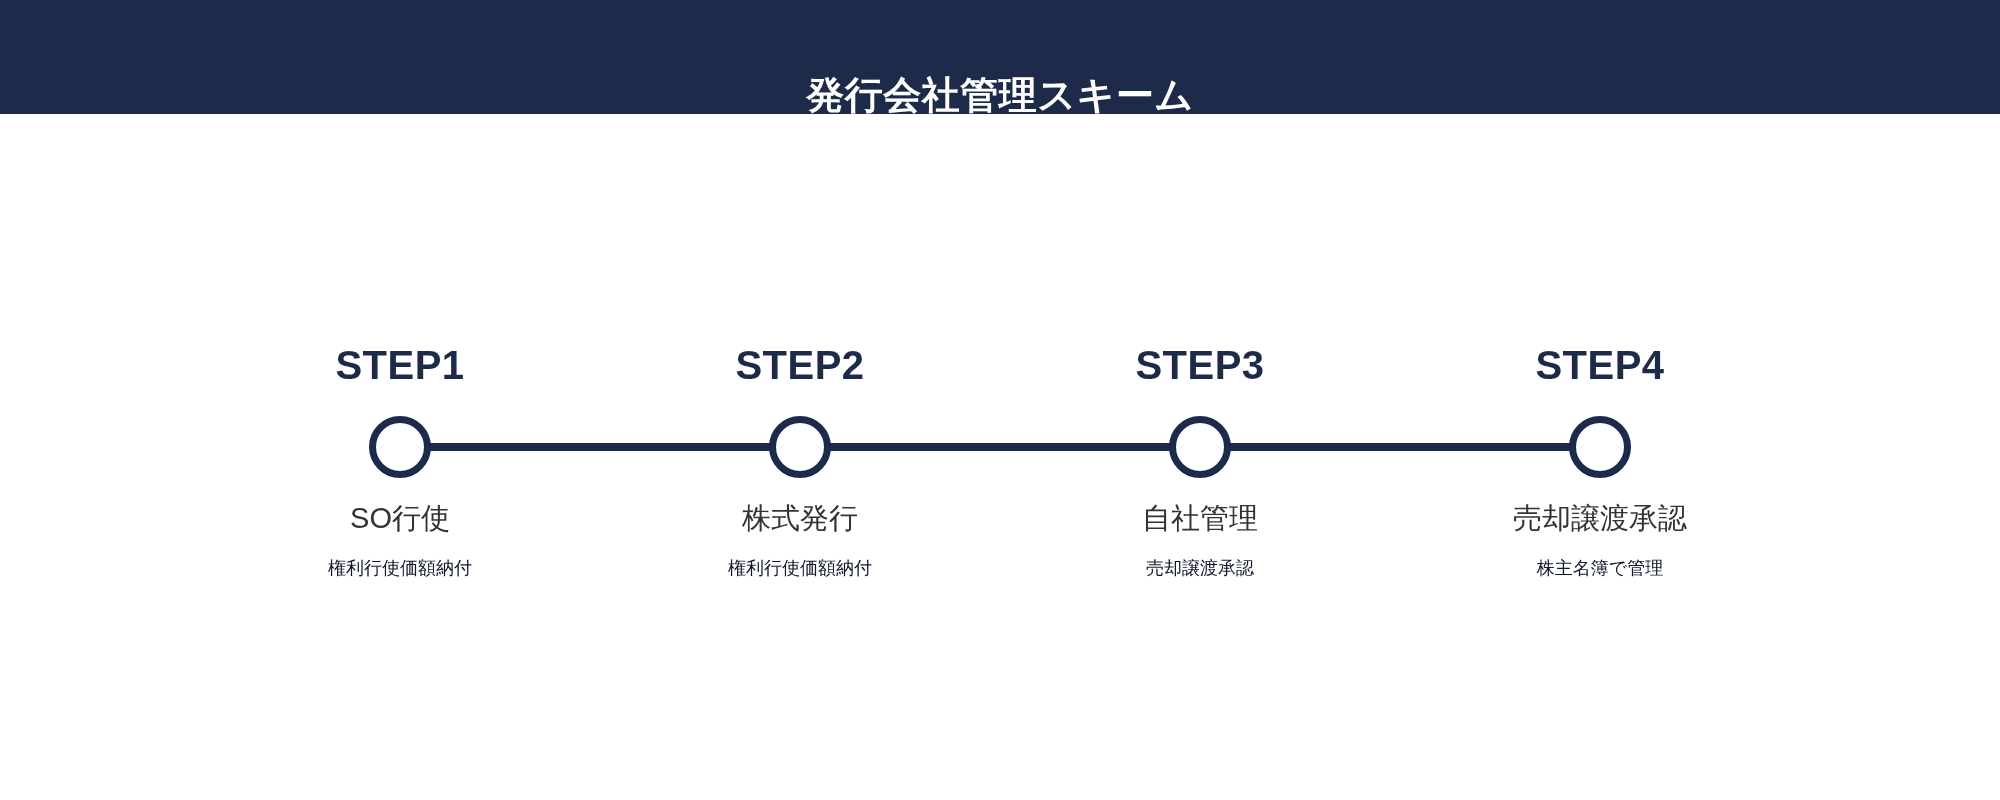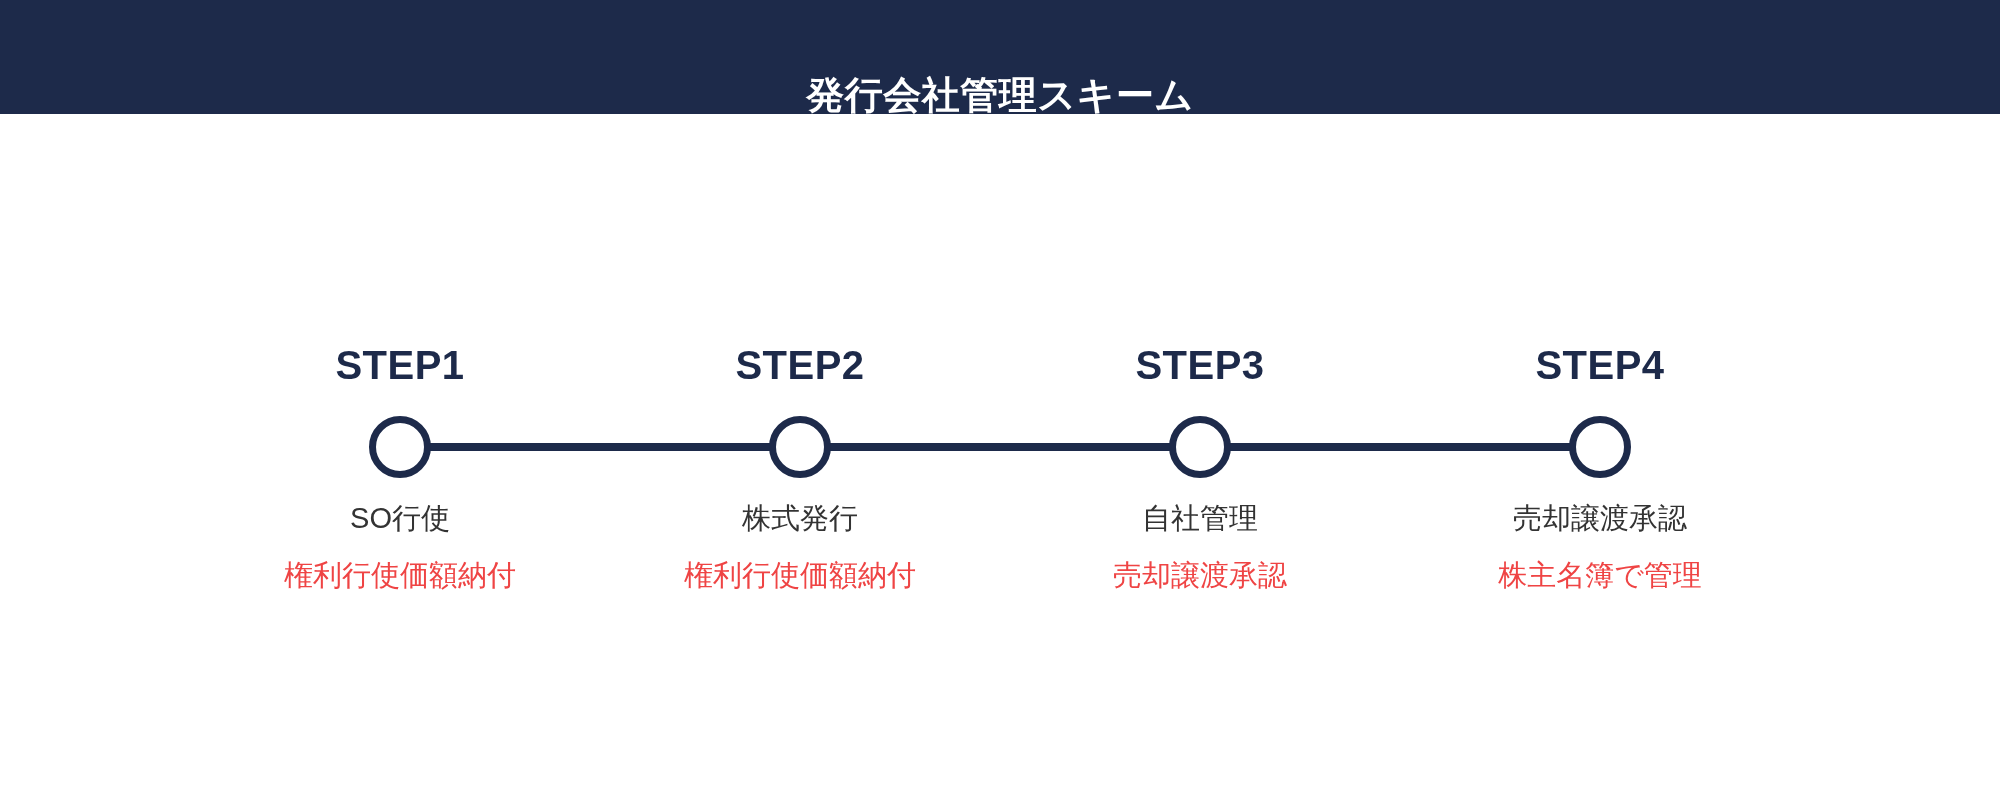--- a/index.html
+++ b/index.html
@@ -115,23 +115,23 @@
     font-weight: 400;
     color: #333333;
     line-height: 1.3;
   }
 
   .step-desc {
     position: absolute;
     left: 0;
     top: 440px;           
     width: 100%;
-    font-size: 29px;
+    font-size: 18px;
     font-weight: 400;
-    color: #ef4444;
+    color: #0f172a;
     line-height: 1.35;
   }
 </style>
 </head>
 <body>
 
 <div class="page">
 
   <div class="header-bar">
     <div class="header-title">発行会社管理スキーム</div>

